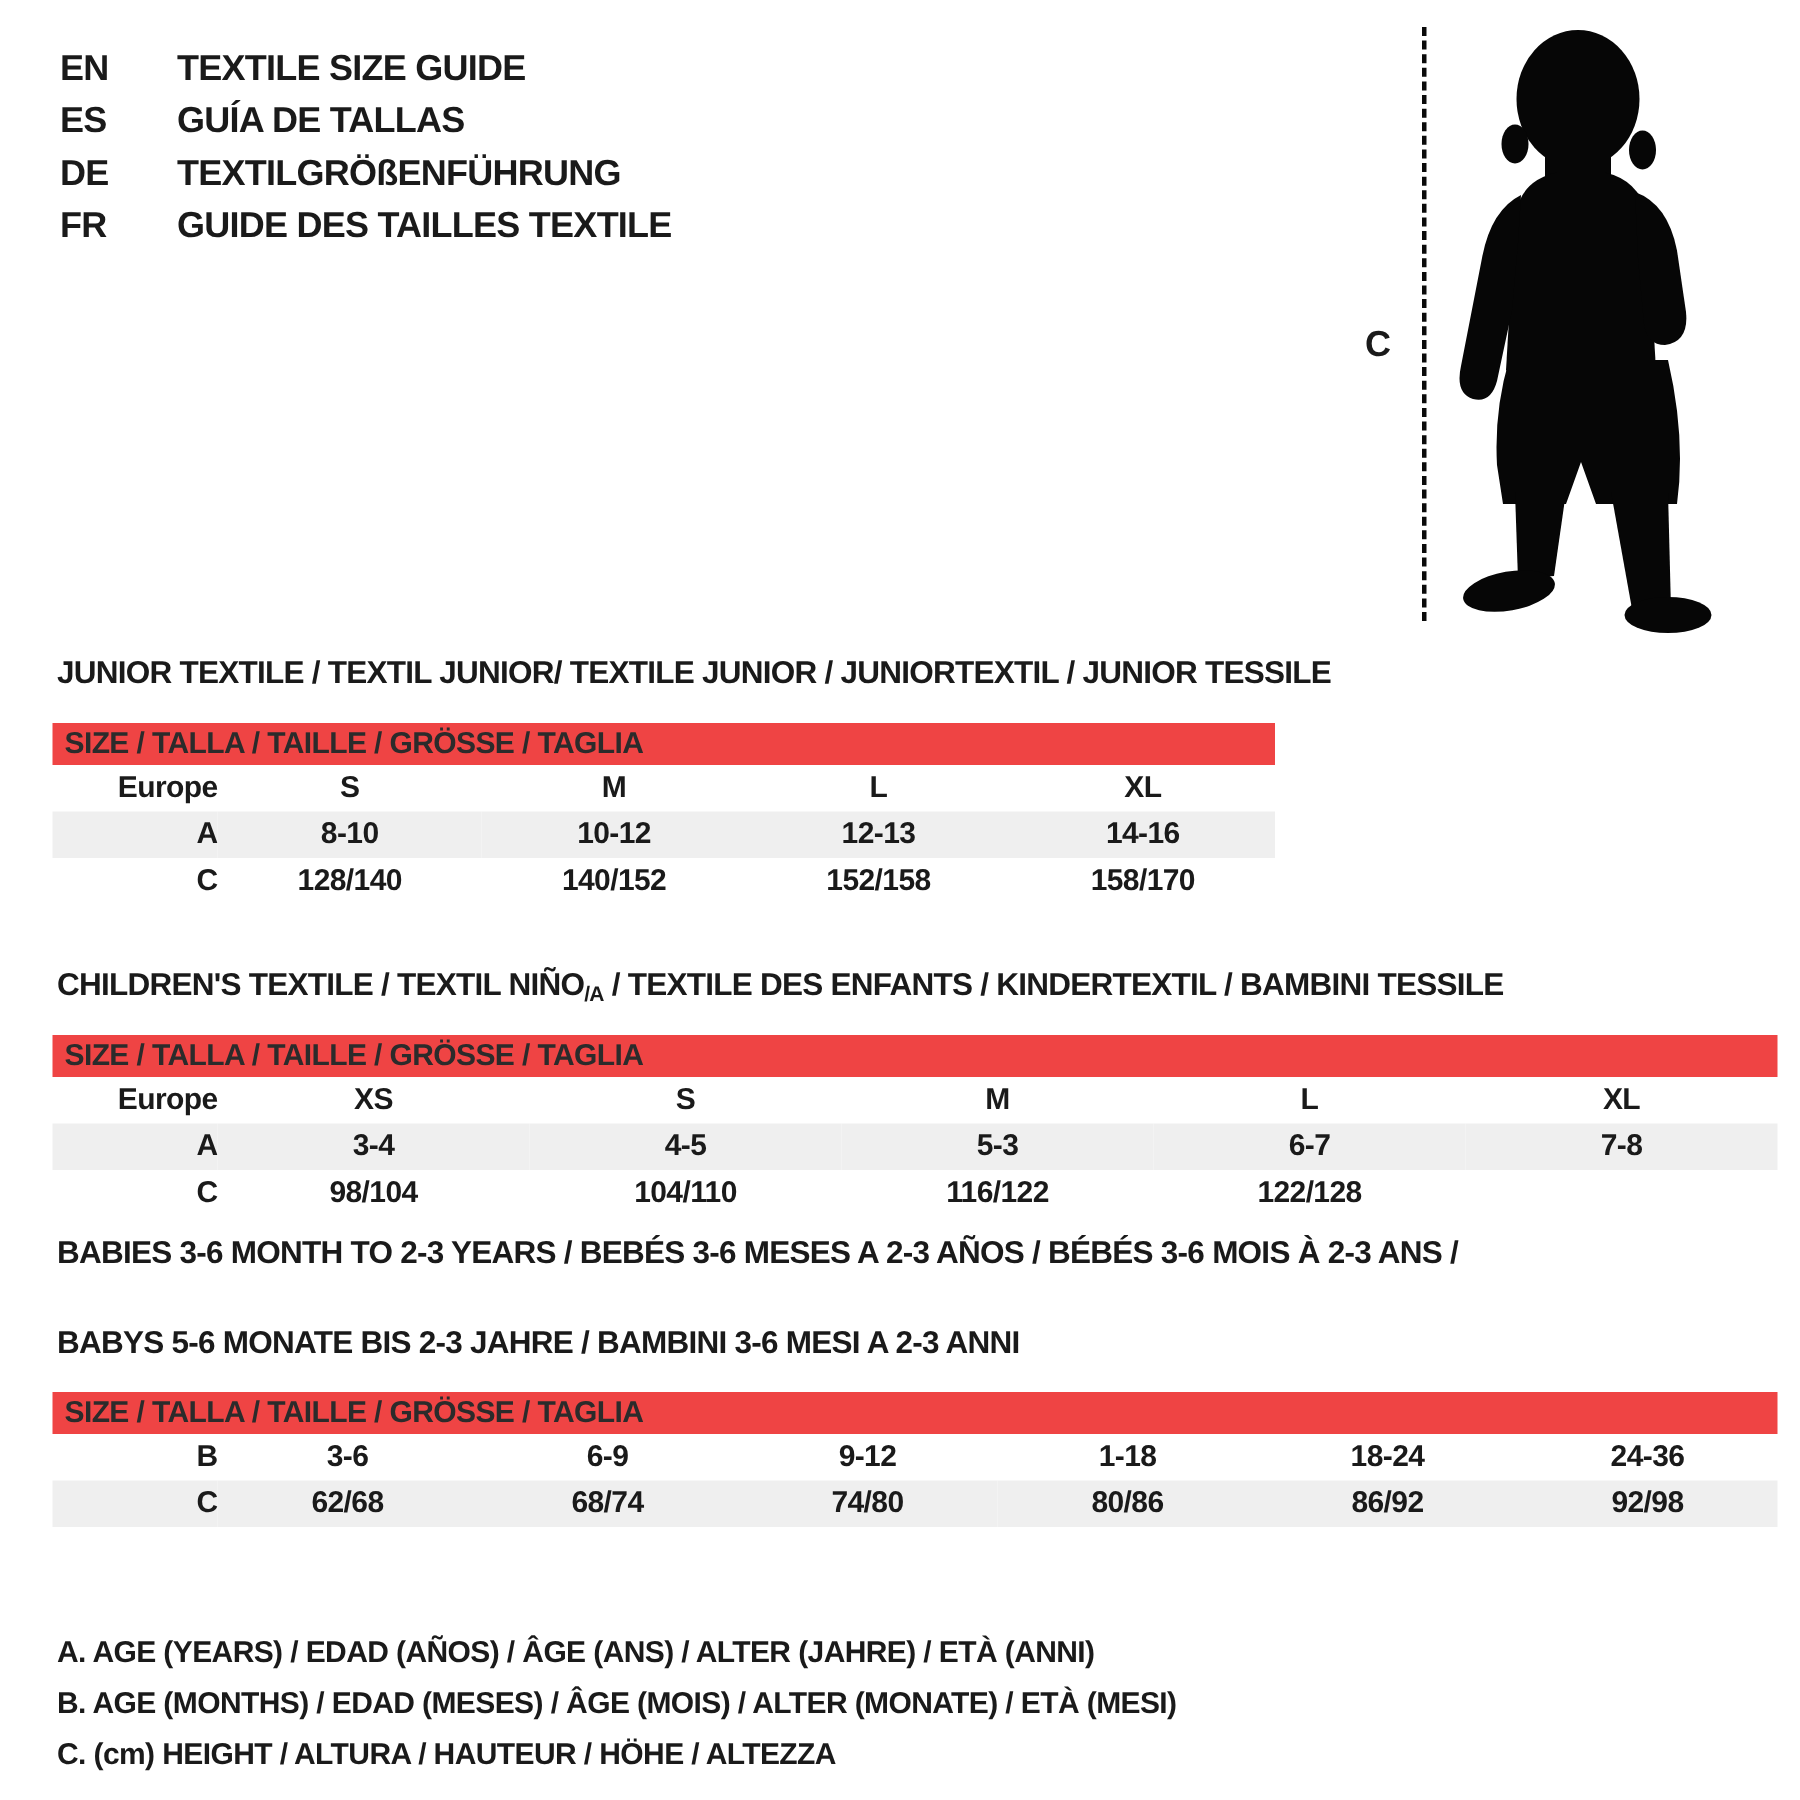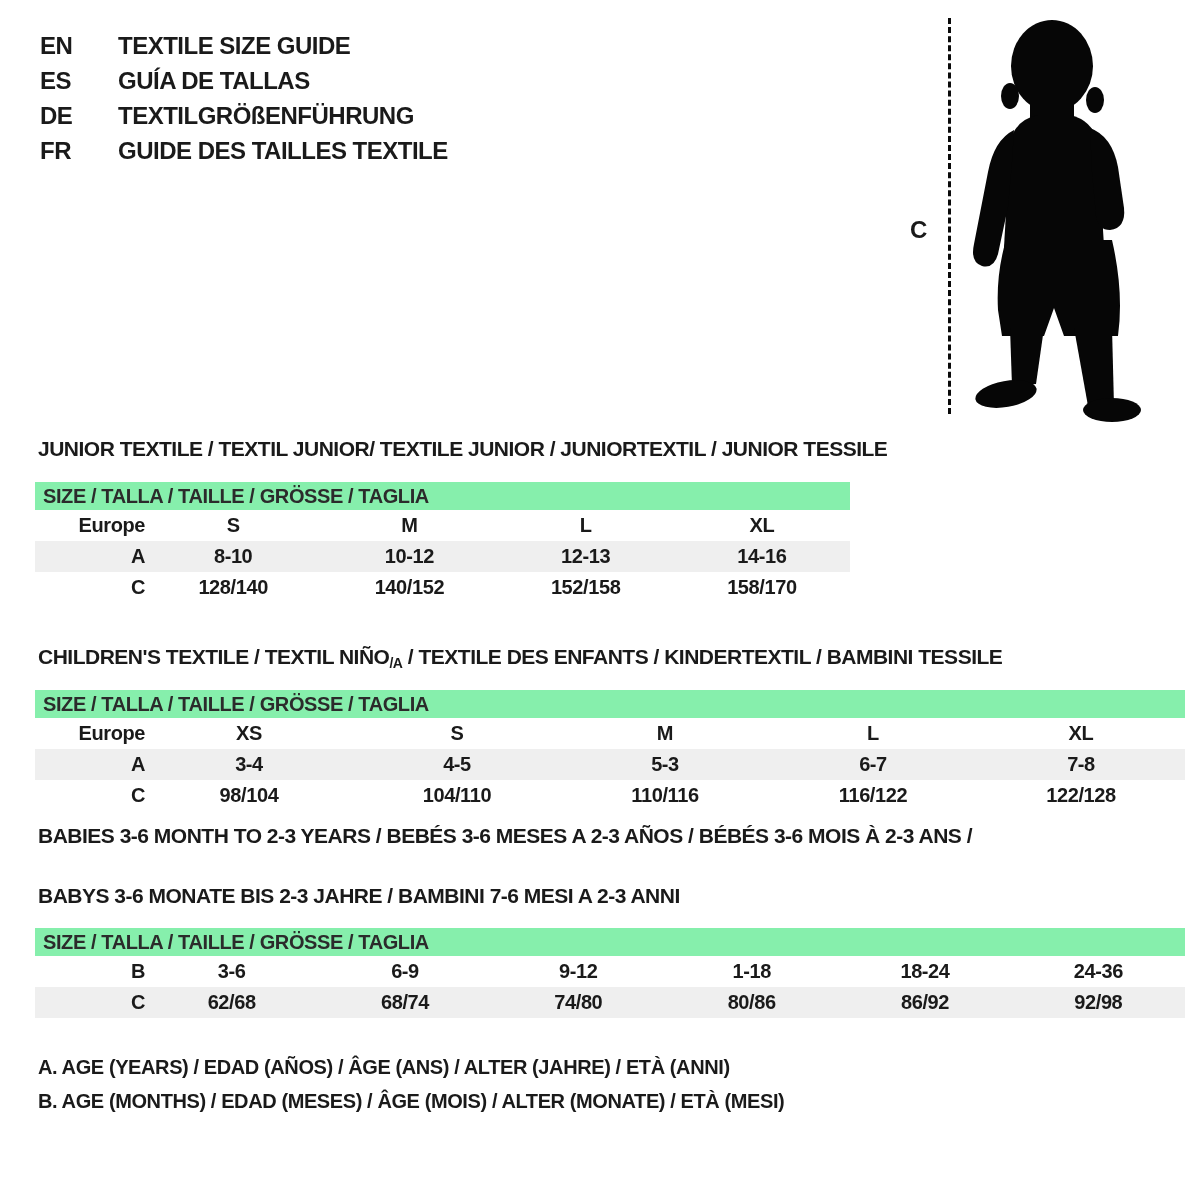--- a/index.html
+++ b/index.html
@@ -25,29 +25,29 @@
   
   .sec-title { position:absolute; left:38px; font-size:21px; font-weight:700; letter-spacing:-0.5px; white-space:nowrap; }
   .sub-a { font-size:14px; position:relative; top:4px; font-weight:700; }
 
   
   .size-table { position:absolute; left:35px; display:grid; }
   .t-junior   { top:482px; width:815px;  grid-template-columns:110px repeat(4,1fr); }
   .t-children { top:690px; width:1150px; grid-template-columns:110px repeat(5,1fr); }
   .t-babies   { top:928px; width:1150px; grid-template-columns:110px repeat(6,1fr); }
   .size-bar {
-    grid-column:1 / -1; background:#86efac; height:28px; line-height:28px;
+    grid-column:1 / -1; background:#ef4444; height:28px; line-height:28px;
     padding-left:8px; font-size:20px; font-weight:700; letter-spacing:-0.4px; color:#2b2b2b;
   }
   .cell { height:31px; line-height:31px; font-size:20px; font-weight:700; letter-spacing:-0.4px; text-align:center; white-space:nowrap; }
   .cell.lbl { text-align:right; padding-left:8px; }
   .cell.alt { background:#efefef; }
 
   
-  .legend { position:absolute; left:38px; top:1050px; }
+  .legend { position:absolute; left:38px; top:1085px; }
   .legend-line { height:34px; line-height:34px; font-size:20px; font-weight:700; letter-spacing:-0.4px; white-space:nowrap; }
 </style>
 </head>
 <body>
 
 <div id="page">
 
   <div class="lang-block">
     <div class="lang-row">
       <span class="lang-code">EN</span><span>TEXTILE SIZE GUIDE</span>
@@ -111,27 +111,26 @@
     <div class="cell">XL</div>
     <div class="cell lbl alt">A</div>
     <div class="cell alt">3-4</div>
     <div class="cell alt">4-5</div>
     <div class="cell alt">5-3</div>
     <div class="cell alt">6-7</div>
     <div class="cell alt">7-8</div>
     <div class="cell lbl">C</div>
     <div class="cell">98/104</div>
     <div class="cell">104/110</div>
-    <div class="cell">110/116</div>
     <div class="cell">116/122</div>
     <div class="cell">122/128</div>
   </div>
 
   <div class="sec-title" style="top:824px">BABIES 3-6 MONTH TO 2-3 YEARS / BEBÉS 3-6 MESES A 2-3 AÑOS / BÉBÉS 3-6 MOIS À 2-3 ANS /</div>
-  <div class="sec-title" style="top:884px">BABYS 3-6 MONATE BIS 2-3 JAHRE / BAMBINI 7-6 MESI A 2-3 ANNI</div>
+  <div class="sec-title" style="top:884px">BABYS 5-6 MONATE BIS 2-3 JAHRE / BAMBINI 3-6 MESI A 2-3 ANNI</div>
   <div class="size-table t-babies">
     <div class="size-bar">SIZE / TALLA / TAILLE / GRÖSSE / TAGLIA</div>
     <div class="cell lbl">B</div>
     <div class="cell">3-6</div>
     <div class="cell">6-9</div>
     <div class="cell">9-12</div>
     <div class="cell">1-18</div>
     <div class="cell">18-24</div>
     <div class="cell">24-36</div>
     <div class="cell lbl alt">C</div>
@@ -139,15 +138,16 @@
     <div class="cell alt">68/74</div>
     <div class="cell alt">74/80</div>
     <div class="cell alt">80/86</div>
     <div class="cell alt">86/92</div>
     <div class="cell alt">92/98</div>
   </div>
 
   <div class="legend">
     <div class="legend-line">A. AGE (YEARS) / EDAD (AÑOS) / ÂGE (ANS) / ALTER (JAHRE) / ETÀ (ANNI)</div>
     <div class="legend-line">B. AGE (MONTHS) / EDAD (MESES) / ÂGE (MOIS) / ALTER (MONATE) / ETÀ (MESI)</div>
+    <div class="legend-line">C. (cm) HEIGHT / ALTURA / HAUTEUR / HÖHE / ALTEZZA</div>
   </div>
 
 </div>
 
 </body></html>

